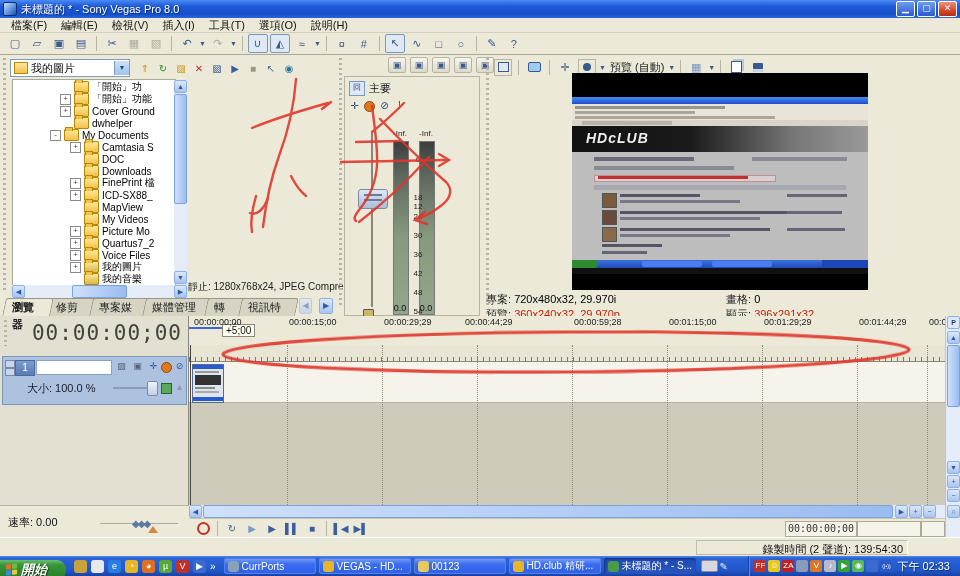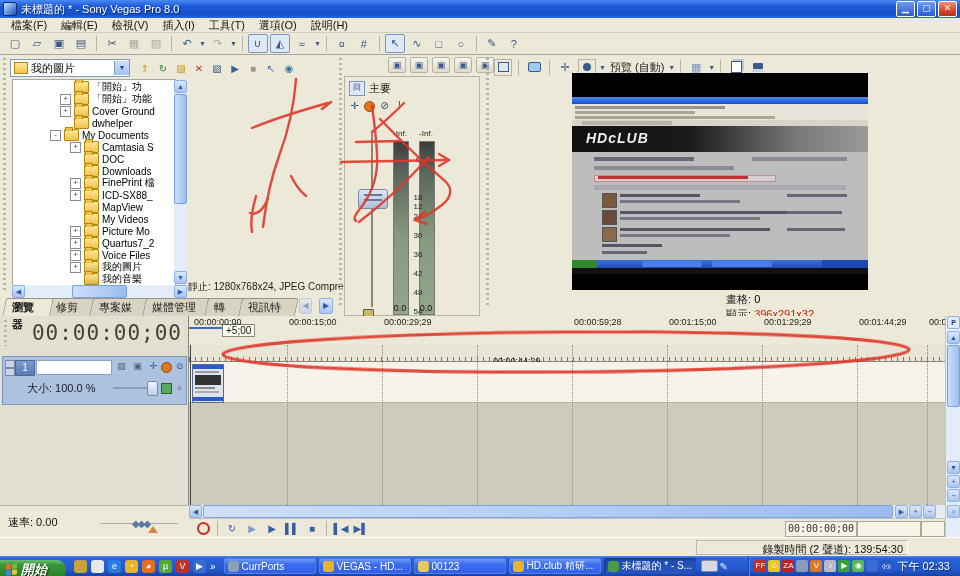--- a/index.html
+++ b/index.html
@@ -452,20 +452,24 @@
       <div style="position:absolute;left:0;top:163px;width:296px;height:8px;background:linear-gradient(180deg,#3a72e0,#1e4ab8);">
         <div style="position:absolute;left:0;top:0;width:26px;height:8px;background:#2f8a2f;border-radius:0 4px 4px 0;"></div>
         <div style="position:absolute;left:70px;top:1px;width:60px;height:6px;background:#4a7df0;border-radius:2px;"></div>
         <div style="position:absolute;left:140px;top:1px;width:60px;height:6px;background:#4a7df0;border-radius:2px;"></div>
         <div style="position:absolute;left:250px;top:0px;width:46px;height:8px;background:#1a48b8;"></div>
       </div>
       <div style="position:absolute;left:0;top:171px;width:296px;height:6px;background:#111;"></div>
     </div>
   </div>
 
+  <div class="abs pinfo" style="left:486px;top:292px;">
+    <b>專案:</b> <span>720x480x32, 29.970i</span><br>
+    <b>預覽:</b> <span class="red">360x240x32, 29.970p</span>
+  </div>
   <div class="abs pinfo" style="left:726px;top:292px;">
     <b>畫格:</b> <span>0</span><br>
     <b>顯示:</b> <span class="red">396x291x32</span>
   </div>
 
   <div class="abs tl-left">
     <div class="abs grip" style="left:2px;top:4px;height:26px;"></div>
     <div class="bigtime mono">00:00:00;00</div>
     <div class="trackhdr">
       <div style="position:absolute;left:2px;top:3px;width:8px;height:6px;background:#c8d4e8;border:1px solid #7a8aa8;"></div>
@@ -499,21 +503,21 @@
     <div style="position:absolute;left:45px;top:7px;width:2px;height:9px;background:#3a6ad0;"></div>
     <div class="tooltip">+5;00</div>
     <div style="position:absolute;left:0px;top:31px;width:0;height:0;border-top:5px solid transparent;border-bottom:5px solid transparent;border-left:8px solid #e8d44a;"></div>
     <div class="ruler">
         <div class="ticks"></div>
       </div>
     <div id="rlabels">
         <div class="rlabel" style="left: 5px;">00:00:00;00</div>
         <div class="rlabel" style="left: 100px;">00:00:15;00</div>
         <div class="rlabel" style="left: 195px;">00:00:29;29</div>
-        <div class="rlabel" style="left: 304px; margin-top: 39px;">00:00:44;29</div>
+        <div class="rlabel" style="left: 276px;">00:00:44;29</div>
         <div class="rlabel" style="left: 385px;">00:00:59;28</div>
         <div class="rlabel" style="left: 480px;">00:01:15;00</div>
         <div class="rlabel" style="left: 575px;">00:01:29;29</div>
         <div class="rlabel" style="left: 670px;">00:01:44;29</div>
         <div class="rlabel" style="left: 740px;">00:0</div>
       </div>
     <div class="trackrow"></div>
     <div class="belowtracks"></div>
     <div id="gridlines">
         <div class="gridline" style="left: 98px;"></div>

